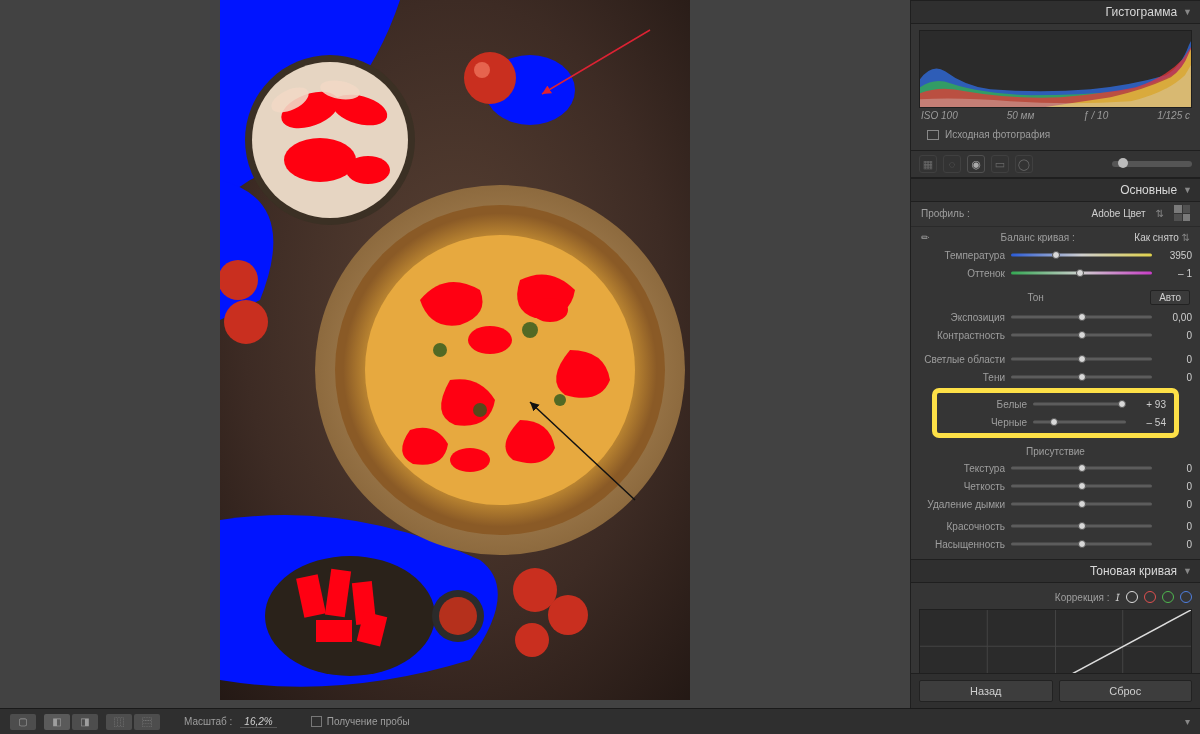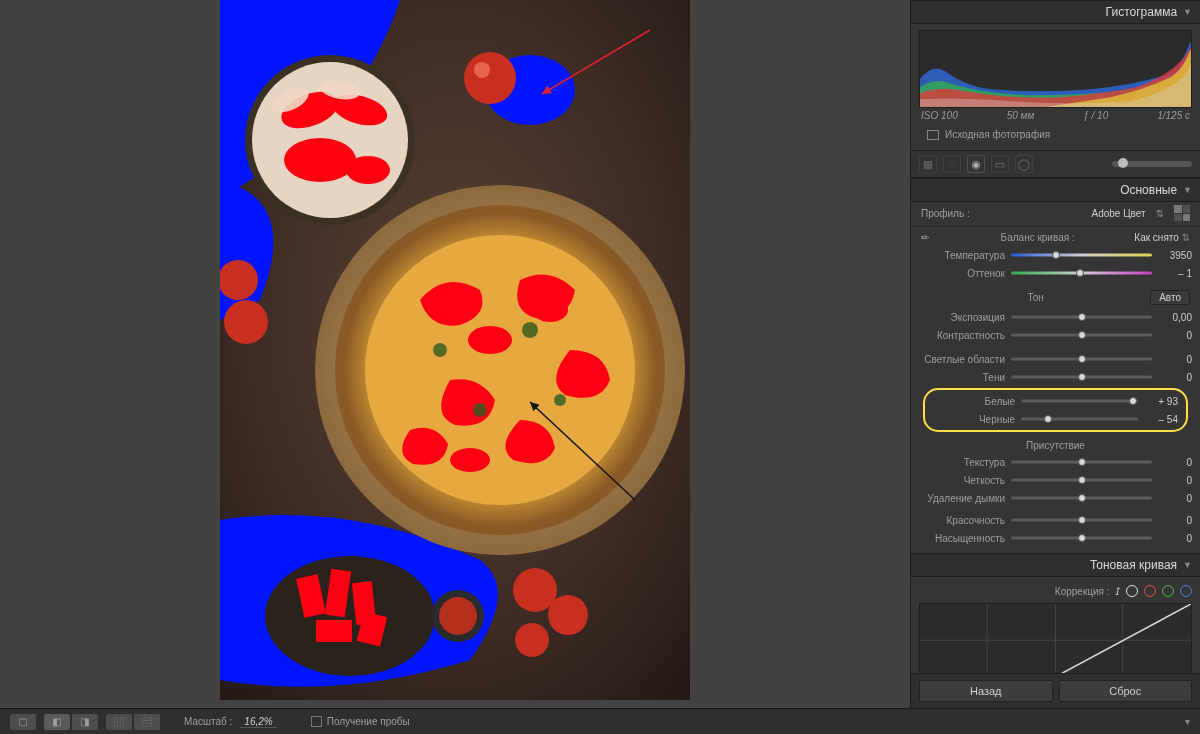--- a/index.html
+++ b/index.html
@@ -22,21 +22,21 @@
 .row .label{color:#9e9e9e;font-size:10px;text-align:right;white-space:nowrap}
 .row .val{color:#cfcfcf;font-size:10px;width:34px;text-align:right;font-variant-numeric:tabular-nums}
 .slider{flex:1;height:12px;position:relative}
 .slider .track{position:absolute;left:0;right:0;top:50%;transform:translateY(-50%);height:3px;background:#5c5c5c;border-radius:2px}
 .slider .thumb{position:absolute;top:50%;transform:translate(-50%,-50%);width:8px;height:8px;border-radius:50%;background:#d8d8d8;border:1px solid #555;cursor:pointer}
 .slider.temp .track{background:linear-gradient(90deg,#2a5bd7,#cfcfcf 50%,#e0d24b)}
 .slider.tint .track{background:linear-gradient(90deg,#34a853,#cfcfcf 50%,#c83cc6)}
 .subhead{text-align:center;color:#9e9e9e;font-size:10px;padding:6px 0 2px}
 .sec-divider{border:none;border-top:1px solid #2a2a2a;margin:2px 0}
 .panel-section{padding-bottom:6px}
-.highlight-box{border:2px solid #fde047;border-radius:15px;margin:2px 12px;padding:2px 0}
+.highlight-box{border:5px solid #fde047;border-radius:7px;margin:2px 21px;padding:2px 0}
 #orig-row{display:flex;align-items:center;gap:6px;padding:4px 8px;color:#9e9e9e;font-size:10px}
 #orig-row .box{width:12px;height:10px;border:1px solid #888}
 #tool-strip{display:flex;align-items:center;gap:6px;padding:4px 8px;border-top:1px solid #1f1f1f;border-bottom:1px solid #1f1f1f;background:#333}
 .tool-icon{width:18px;height:18px;display:flex;align-items:center;justify-content:center;border:1px solid #505050;border-radius:3px;color:#aaa;font-size:11px;cursor:pointer}
 .tool-icon.off{opacity:.45}
 #tool-strip .spacer{flex:1}
 #tool-strip .mini-slider{width:80px;height:6px;background:#555;border-radius:3px;position:relative}
 #tool-strip .mini-slider::after{content:"";position:absolute;left:6px;top:-3px;width:10px;height:10px;border-radius:50%;background:#bbb}
 .key-row{display:flex;align-items:center;justify-content:space-between;padding:3px 10px;font-size:10px;color:#9e9e9e}
 .grid-ico{width:16px;height:16px;display:grid;grid-template-columns:1fr 1fr;grid-template-rows:1fr 1fr;gap:1px}

